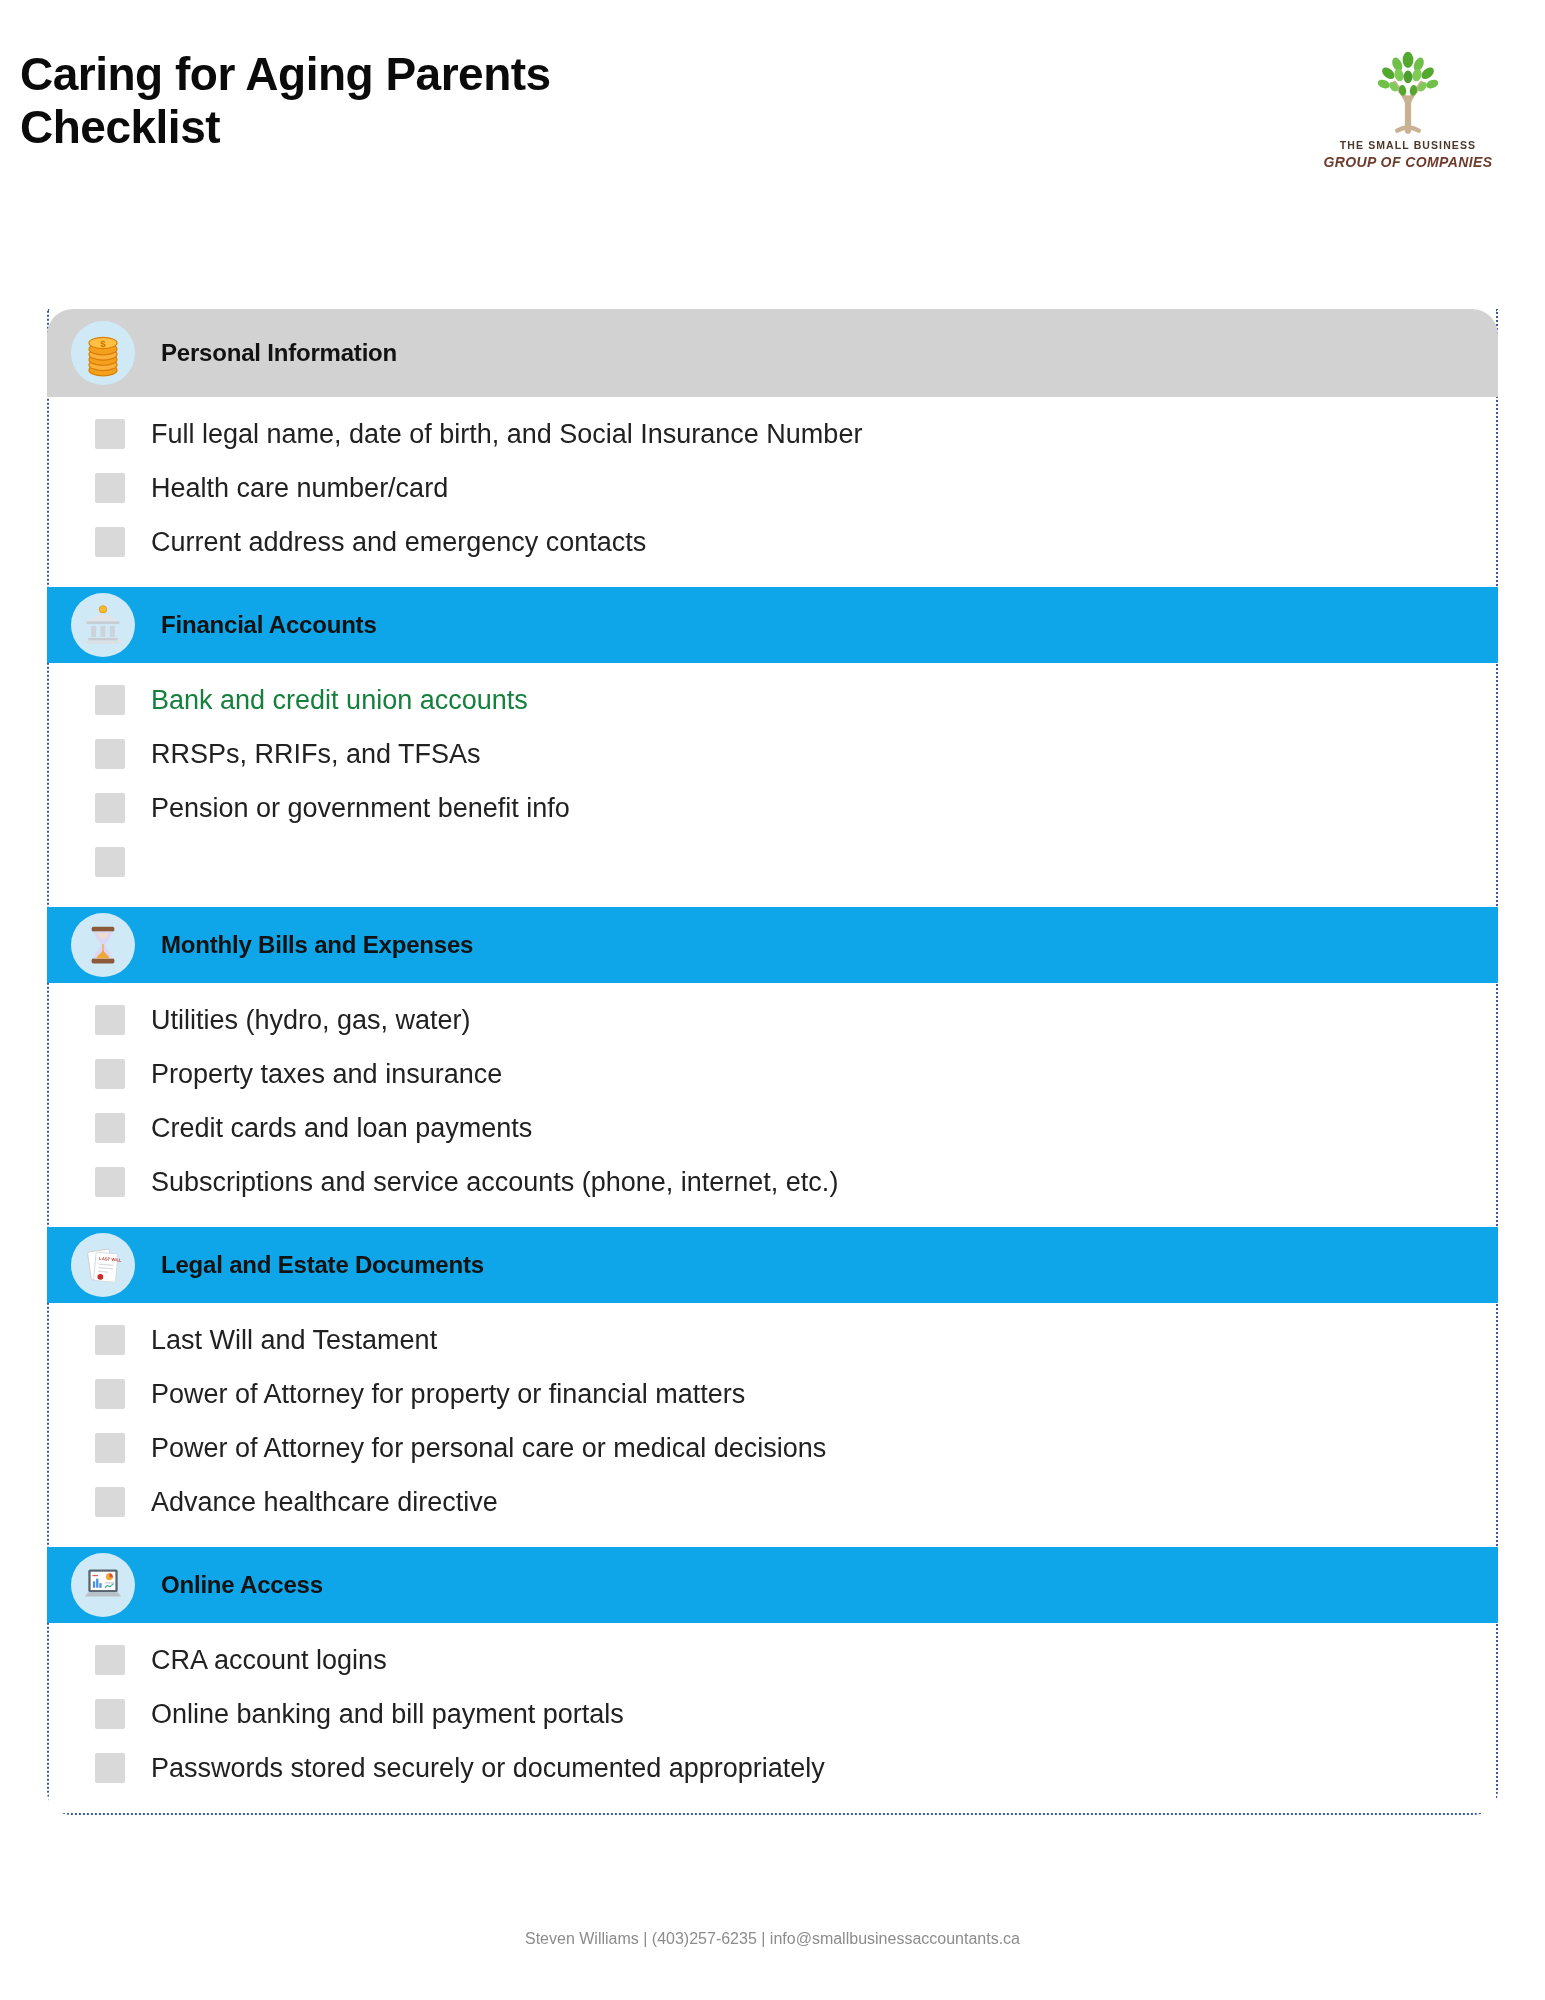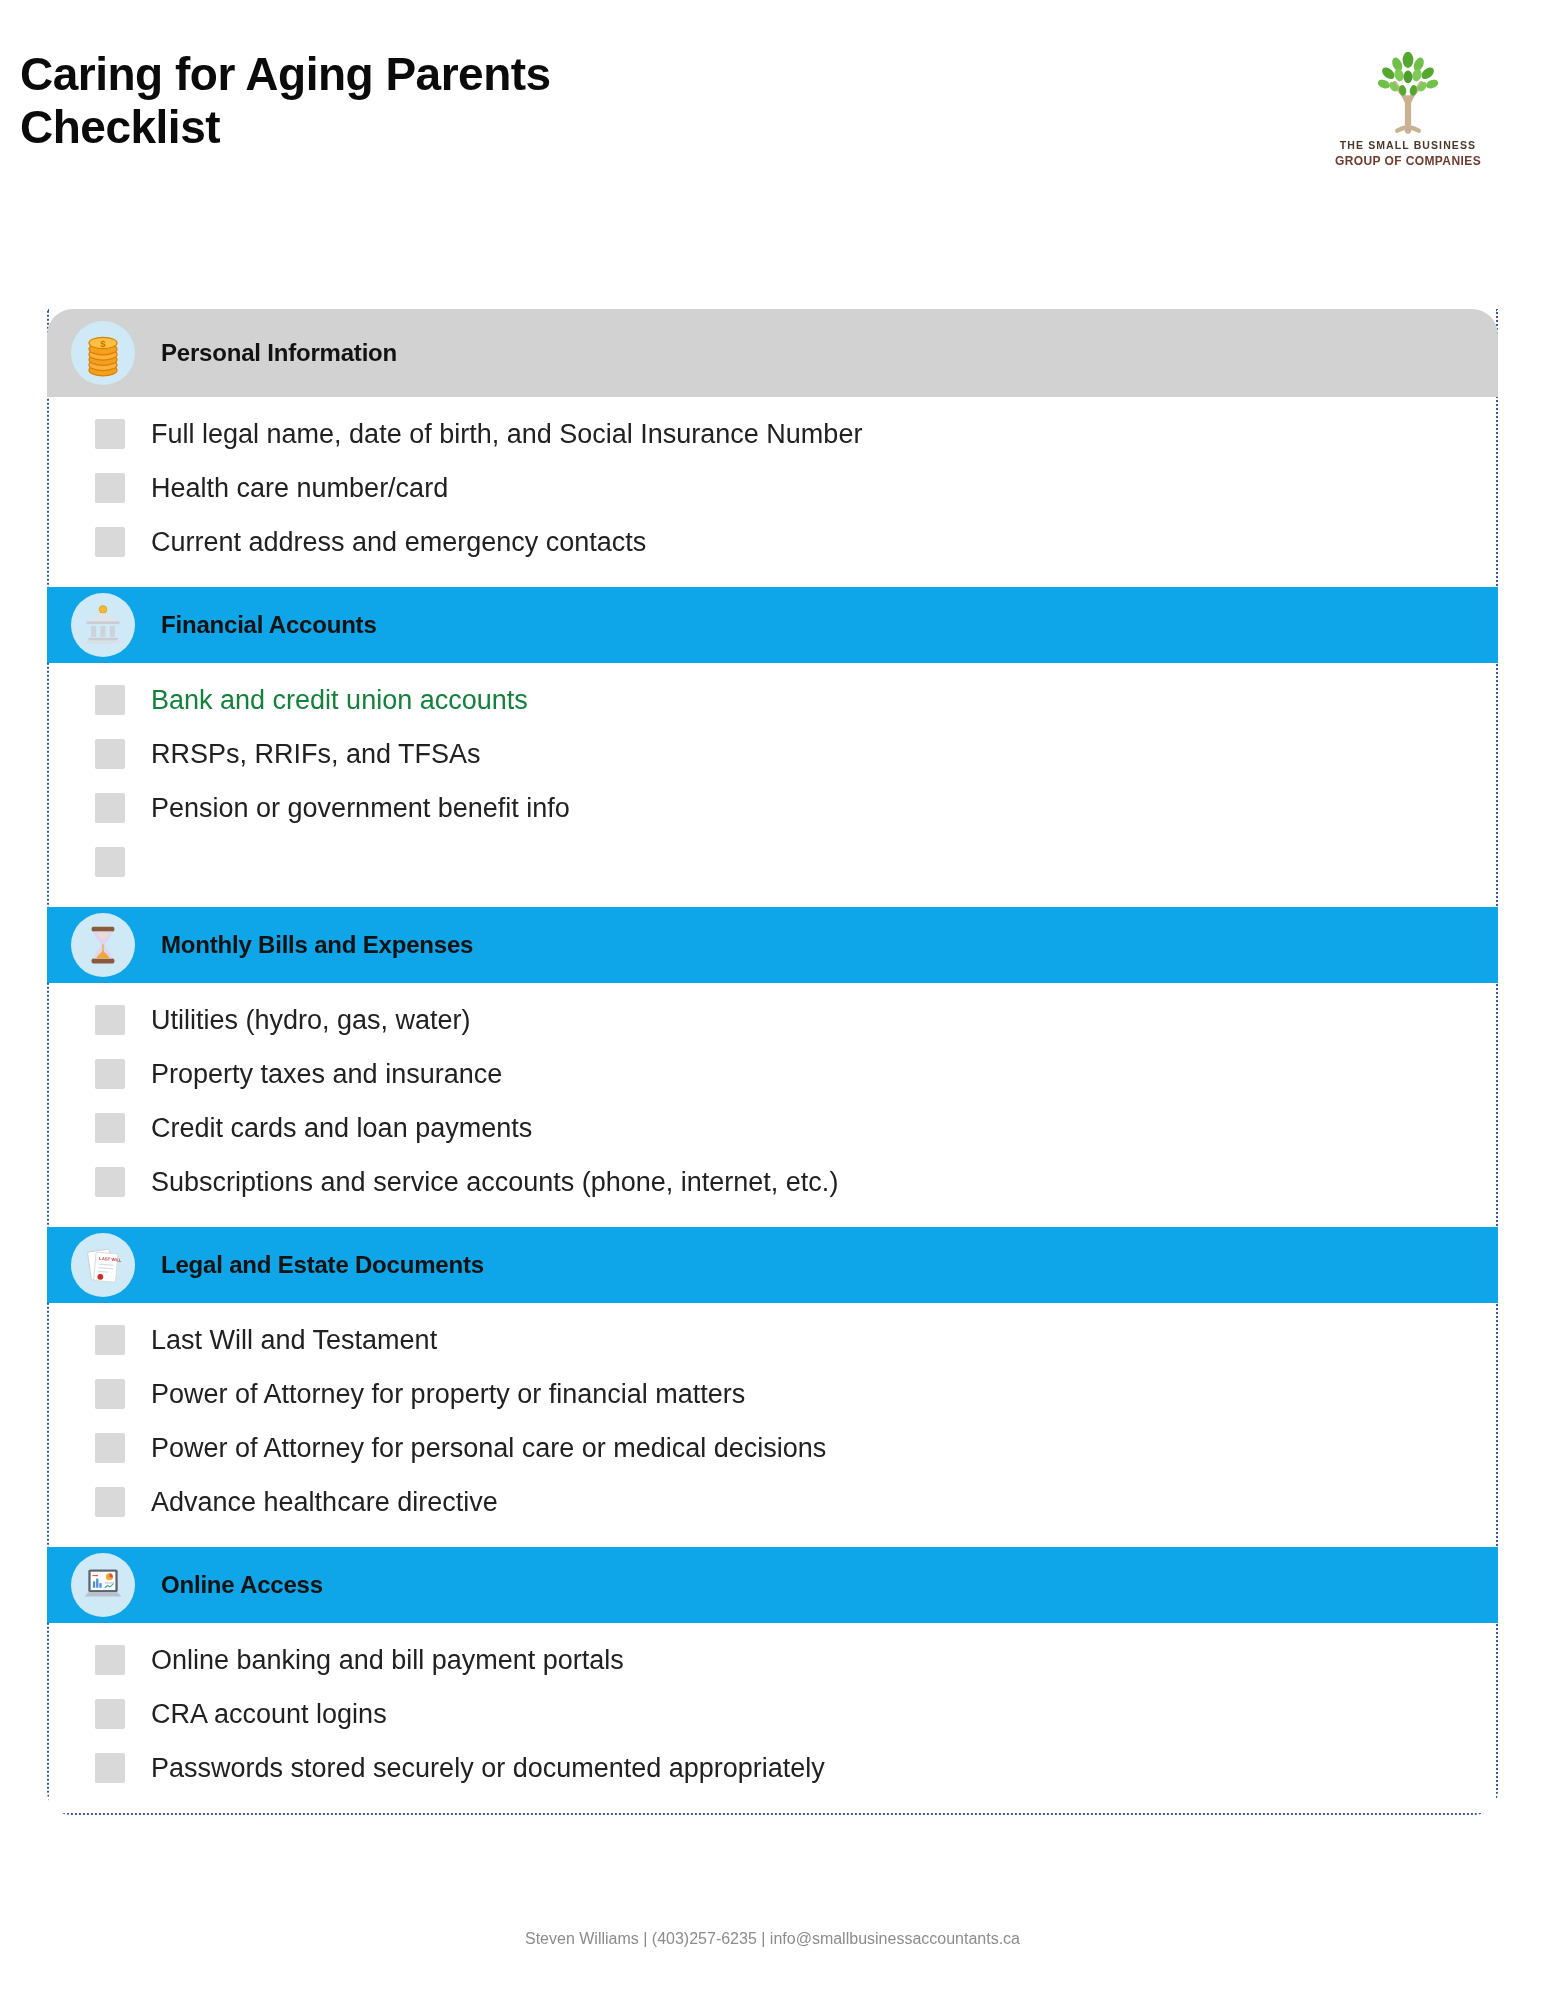--- a/index.html
+++ b/index.html
@@ -8,21 +8,21 @@
   .page { position: relative; width: 1545px; height: 2000px; background: #ffffff; }
 
   
   .page-title { position: absolute; left: 20px; top: 48px; width: 720px;
     font-size: 46px; font-weight: bold; color: #0b0b0b; line-height: 1.16; letter-spacing: -0.5px; }
 
   
   .logo { position: absolute; left: 1312px; top: 50px; width: 192px; text-align: center; }
   .logo svg { display: block; margin: 0 auto; }
   .logo-line1 { font-size: 10.5px; font-weight: bold; letter-spacing: 1.1px; color: #4a382b; margin-top: 3px; }
-  .logo-line2 { font-size: 12px; font-weight: bold; letter-spacing: 0.4px; color: #6e3b2c; margin-top: 3px; }
+  .logo-line2 { font-size: 14px; font-weight: bold; letter-spacing: 0.4px; color: #6e3b2c; margin-top: 3px; font-style: italic; }
 
   
   .checklist-box { position: absolute; left: 47px; top: 309px; width: 1451px;
     background: #ffffff;
     border-left: 2px dotted #3d5a96; border-right: 2px dotted #3d5a96; border-bottom: 2px dotted #3d5a96;
     border-radius: 0 0 24px 24px; }
 
   .section-header { display: flex; align-items: center; gap: 26px;
     height: 76px; background: #0ea5e9; padding-left: 24px; margin: 0 -2px; }
   .section-header.first { height: 88px; background: #d2d2d2; border-radius: 26px 26px 0 0; }
@@ -227,28 +227,28 @@
           <path d="M26 27 l3 -2.5 l2.5 1.5 l4 -3.5" stroke="#3bb08f" stroke-width="1.3" fill="none"></path>
           <rect x="12.5" y="13" width="6" height="1.4" fill="#e05a4e"></rect>
           <path d="M4 36.5 L44 36.5 L40 32 L8 32 Z" fill="#b9c0c7"></path>
         </svg>
       </span>
       <span class="section-title">Online Access</span>
     </div>
     <div class="items">
       <div class="item">
         <span class="checkbox"></span>
+        <span class="item-label">CRA account logins</span>
+      </div>
+      <div class="item">
+        <span class="checkbox"></span>
         <span class="item-label">Online banking and bill payment portals</span>
       </div>
       <div class="item">
         <span class="checkbox"></span>
-        <span class="item-label">CRA account logins</span>
-      </div>
-      <div class="item">
-        <span class="checkbox"></span>
         <span class="item-label">Passwords stored securely or documented appropriately</span>
       </div>
     </div>
 
   </div>
 
   <div class="footer">Steven Williams | (403)257-6235 | info@smallbusinessaccountants.ca</div>
 
 </div>
 

